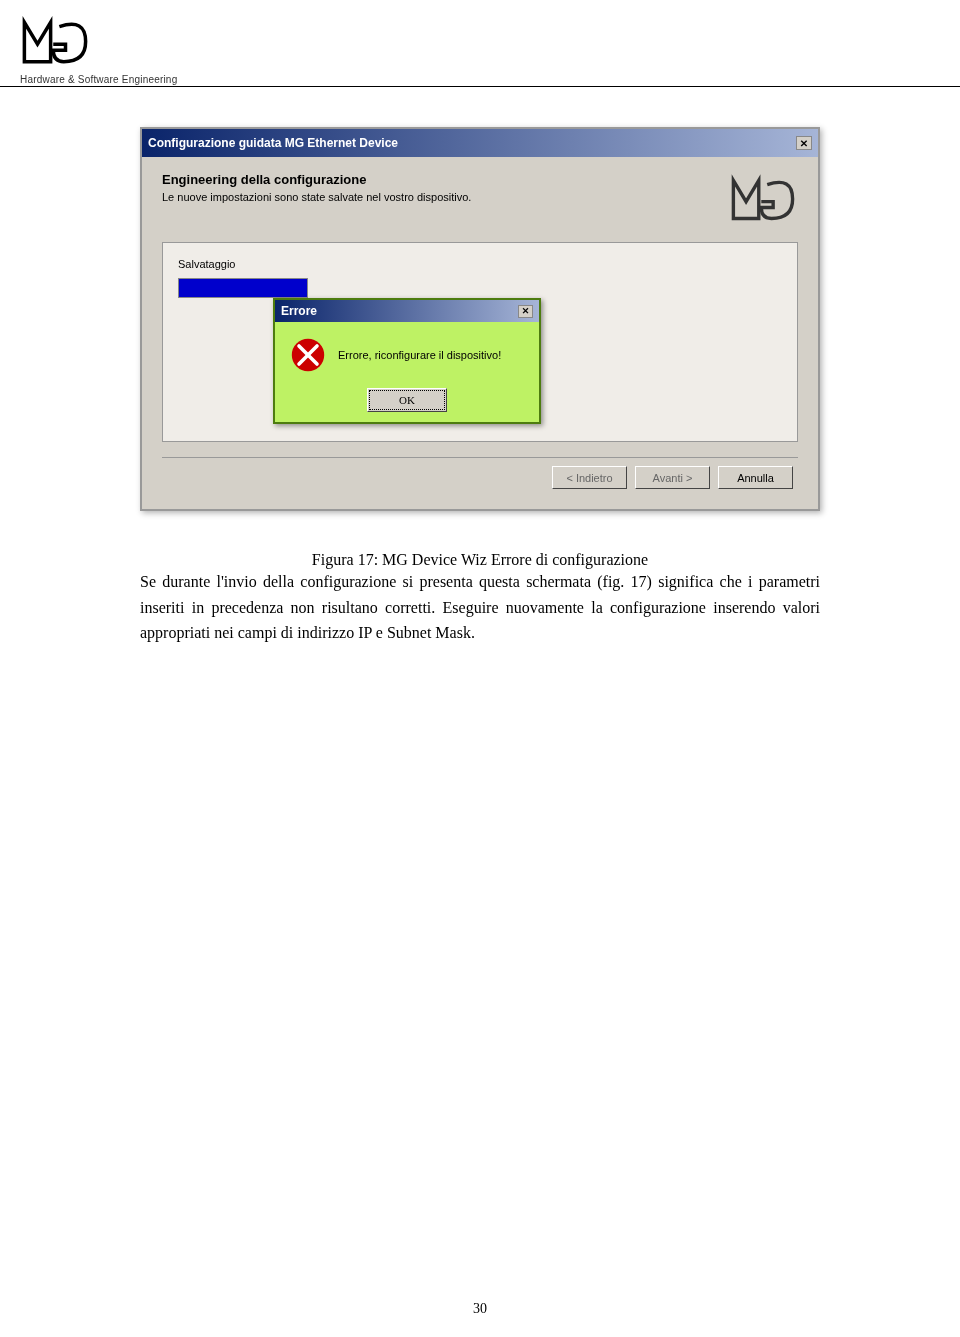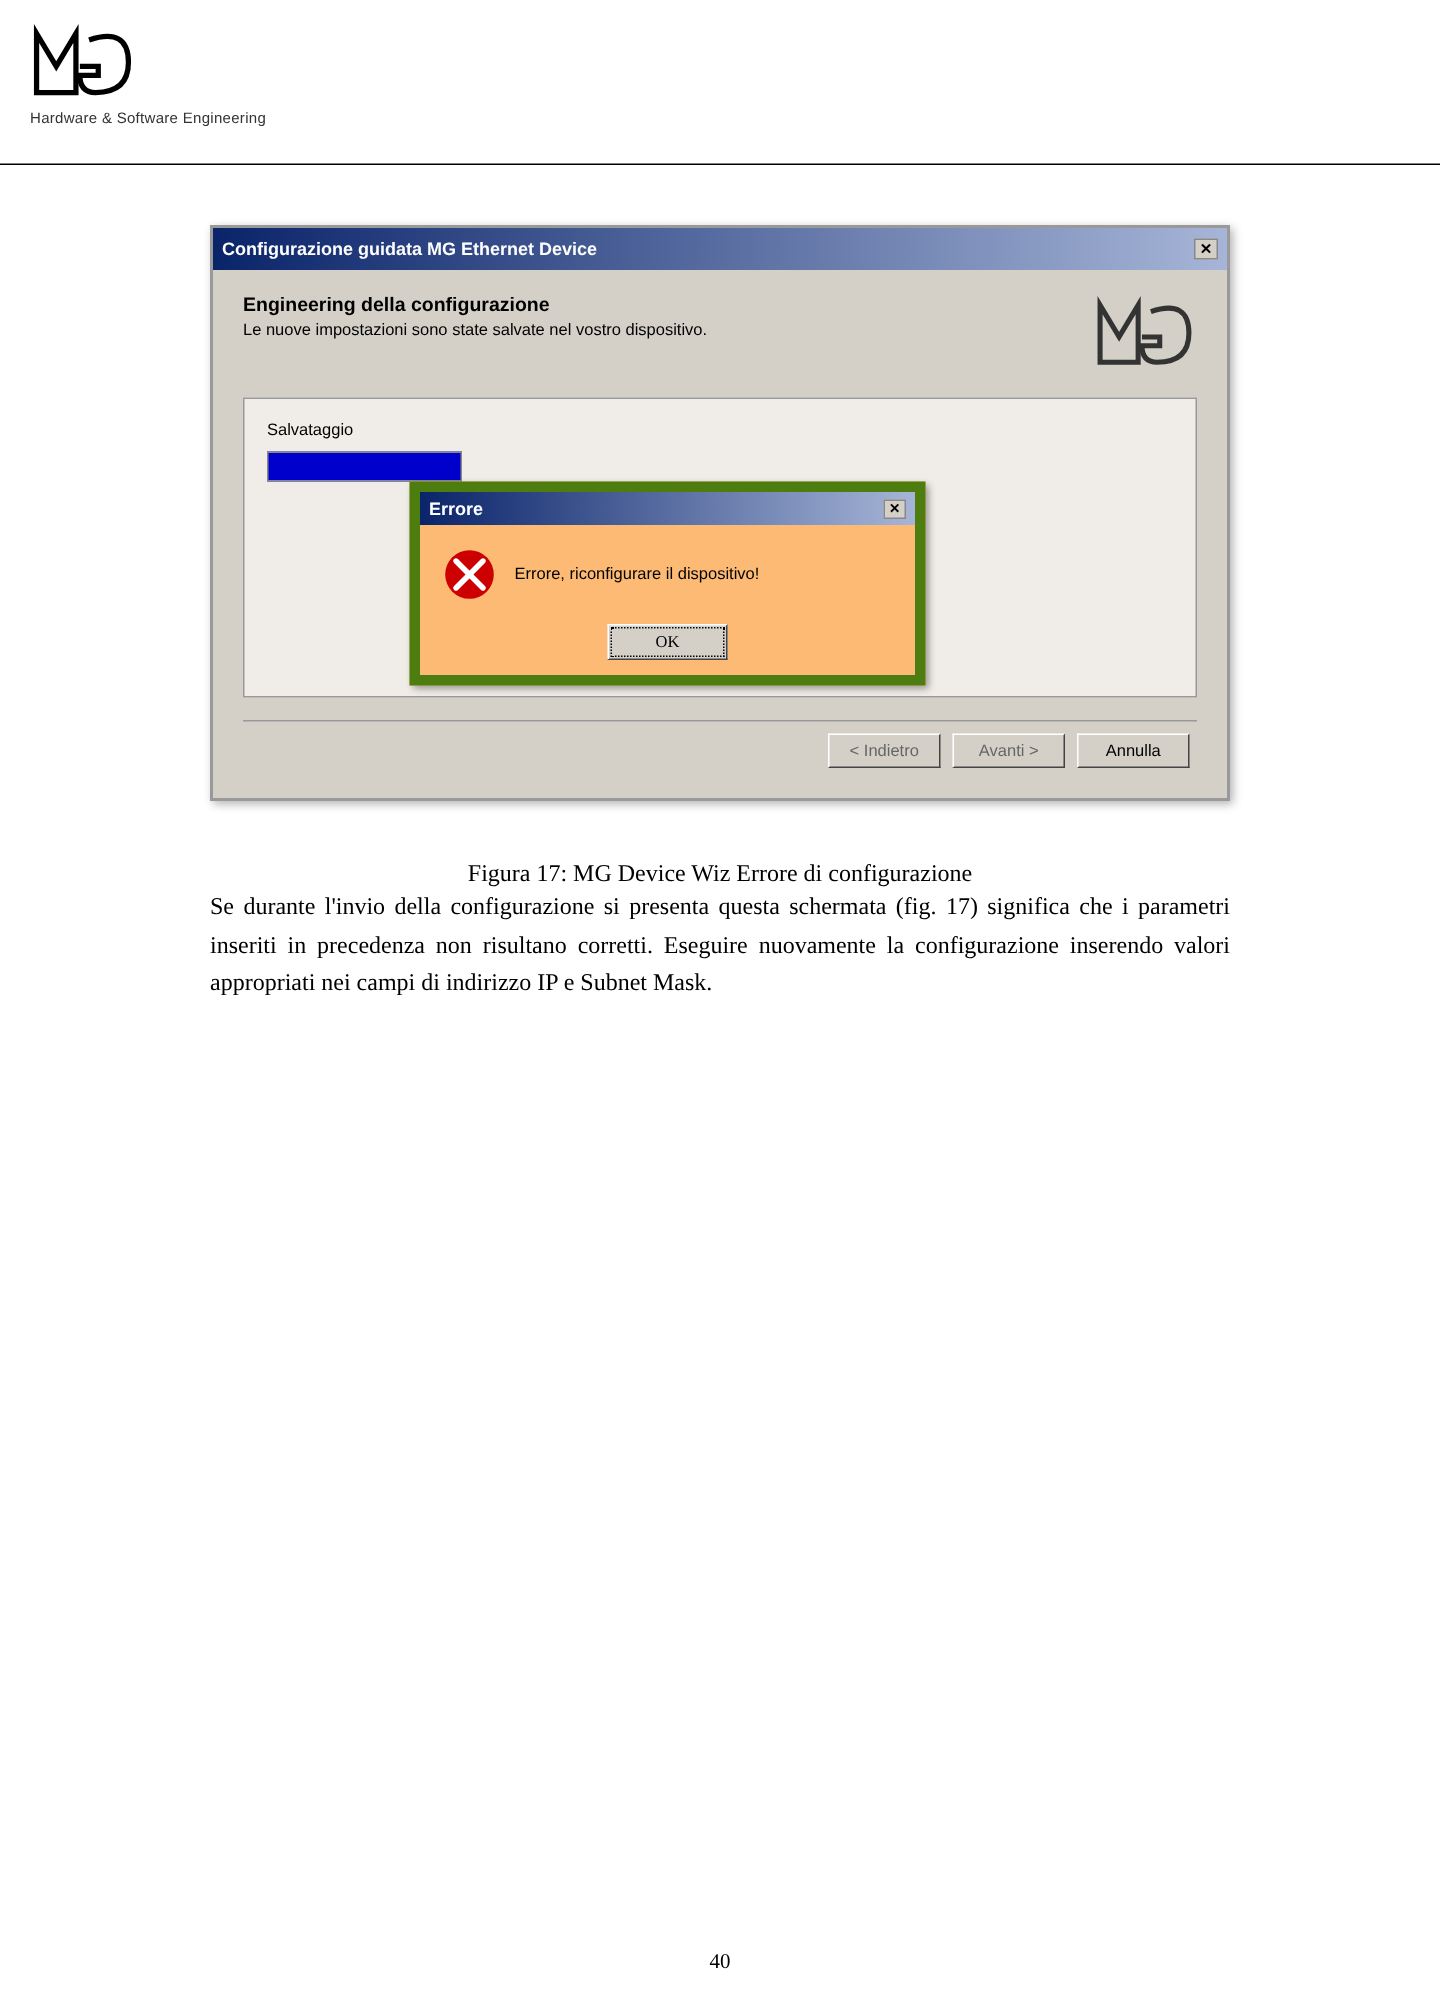--- a/index.html
+++ b/index.html
@@ -6,21 +6,21 @@
     body {
       background: #ffffff;
       font-family: 'Times New Roman', Times, serif;
       width: 960px;
       min-height: 1337px;
       position: relative;
     }
 
     
     .header {
-      padding: 12px 20px 24px 20px;
+      padding: 12px 20px 1px 20px;
       border-bottom: 1px solid #000;
       display: flex;
       align-items: center;
     }
     .logo-container {
       display: flex;
       flex-direction: column;
       align-items: flex-start;
     }
     .logo-svg {
@@ -150,23 +150,23 @@
       height: 20px;
       background: #0000cc;
       border: 1px solid #888;
     }
 
     
     .error-dialog {
       position: absolute;
       top: 55px;
       left: 110px;
-      width: 344px;
-      background: #fdba74;
-      border: 7px solid #4d7c0f;
+      width: 268px;
+      background: #bef264;
+      border: 2px solid #4d7c0f;
       box-shadow: 2px 2px 5px rgba(0,0,0,0.4);
     }
     .error-titlebar {
       background: linear-gradient(to right, #0a246a, #a6b5d7);
       display: flex;
       align-items: center;
       justify-content: space-between;
       padding: 3px 6px;
       height: 22px;
     }
@@ -369,13 +369,13 @@
   <div class="caption-area">
     <span class="caption-text">Figura 17:  MG Device Wiz Errore di configurazione</span>
   </div>
 
   <div class="body-text-area">
     <span>Se durante l'invio della configurazione si presenta questa schermata (fig.  17) significa che i parametri inseriti in precedenza non risultano corretti.  Eseguire nuovamente la configurazione inserendo valori appropriati nei campi di indirizzo IP e Subnet Mask.</span>
   </div>
 
 </div>
 
-<div class="page-number">40</div>
+<div class="page-number">30</div>
 
 </body></html>

